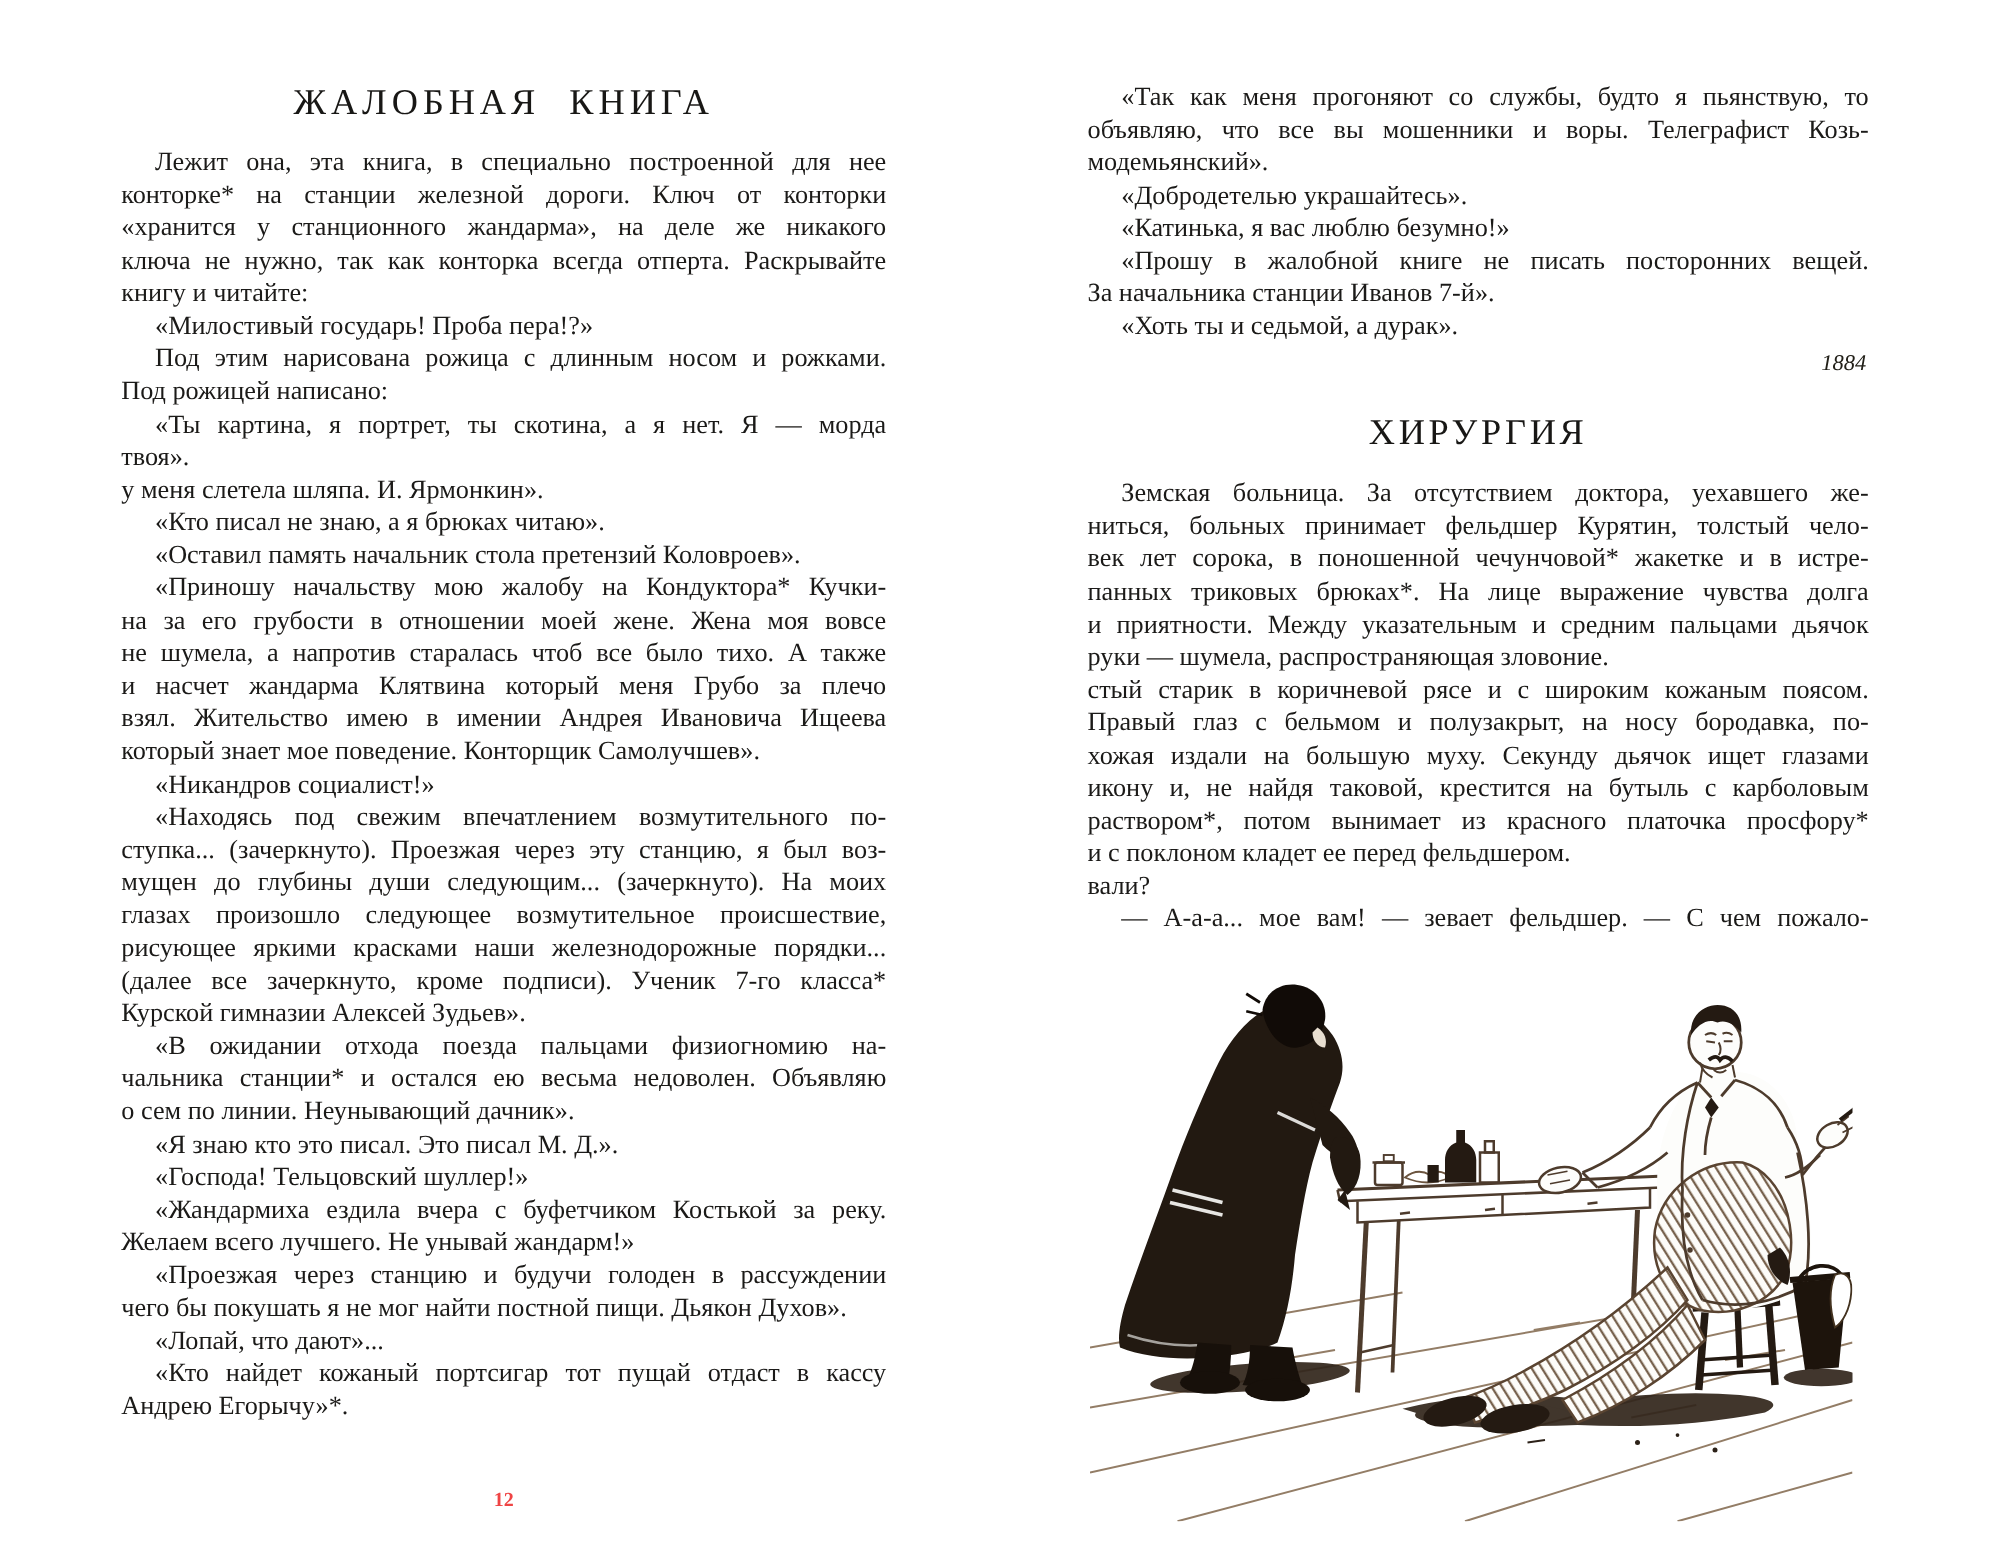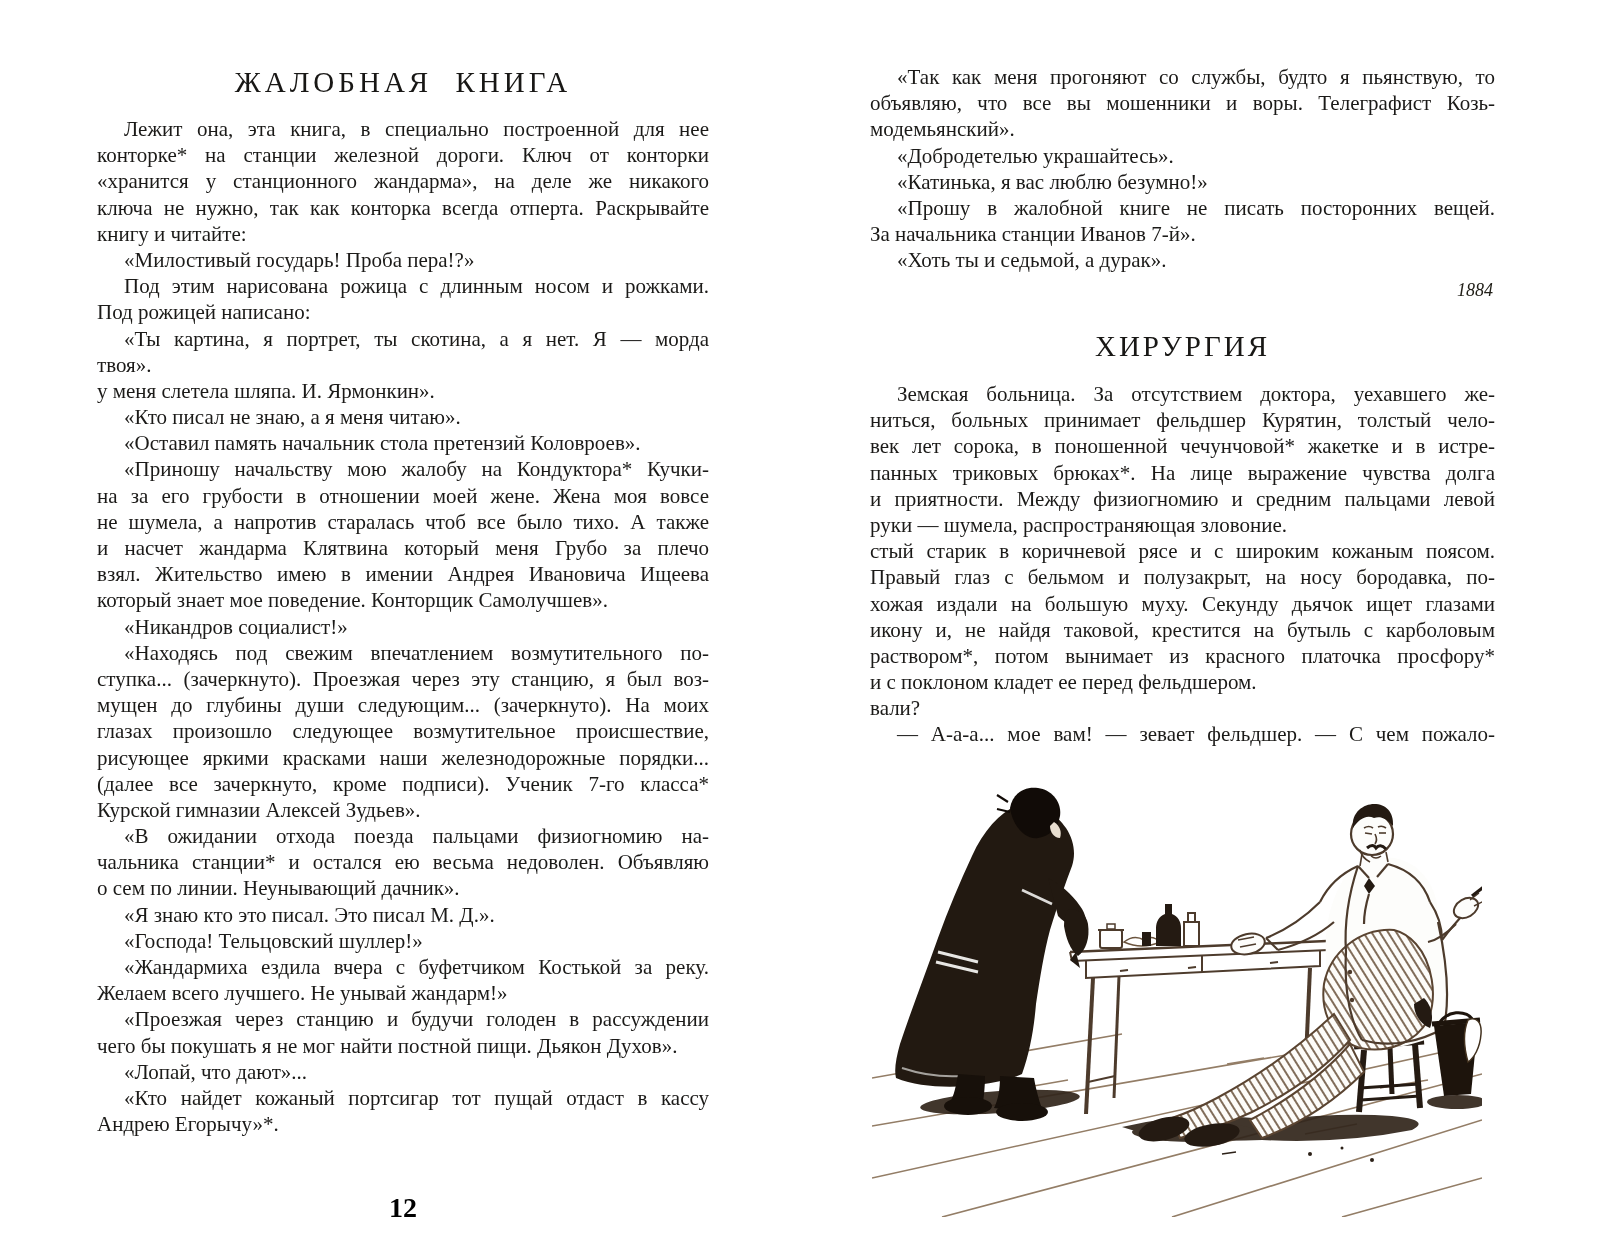--- a/index.html
+++ b/index.html
@@ -23,21 +23,21 @@
 
   .line { font-size:21px; line-height:26.2px; height:26.2px; overflow:visible;
           text-align:justify; text-align-last:justify; white-space:normal; }
   .line.end { text-align-last:left; }
   .line.ind { text-indent:27px; }
 
   .story-date { position:absolute; top:280px; right:2px; font-style:italic;
                 font-size:18px; color:#222019; }
 
   .page-number { position:absolute; top:1192px; width:100%; text-align:center;
-                 font-weight:bold; font-size:28px; color:#000000; }
+                 font-weight:bold; font-size:16px; color:#ef4444; }
 
   .illustration { position:absolute; top:782px; left:2px; width:610px; height:435px; margin:0; }
   .illustration svg { display:block; width:610px; height:435px; }
 </style>
 </head>
 <body>
 
 <div class="spread">
 
   <section class="page page-left">
@@ -47,21 +47,21 @@
         <div class="line">конторке* на станции железной дороги. Ключ от конторки</div>
         <div class="line">«хранится у станционного жандарма», на деле же никакого</div>
         <div class="line">ключа не нужно, так как конторка всегда отперта. Раскрывайте</div>
         <div class="line end">книгу и читайте:</div>
         <div class="line ind end">«Милостивый государь! Проба пера!?»</div>
         <div class="line ind">Под этим нарисована рожица с длинным носом и рожками.</div>
         <div class="line end">Под рожицей написано:</div>
         <div class="line ind">«Ты картина, я портрет, ты скотина, а я нет. Я — морда</div>
         <div class="line end">твоя».</div>
         <div class="line end">у меня слетела шляпа. И. Ярмонкин».</div>
-        <div class="line ind end">«Кто писал не знаю, а я меня читаю».</div>
+        <div class="line ind end">«Кто писал не знаю, а я брюках читаю».</div>
         <div class="line ind end">«Оставил память начальник стола претензий Коловроев».</div>
         <div class="line ind">«Приношу начальству мою жалобу на Кондуктора* Кучки-</div>
         <div class="line">на за его грубости в отношении моей жене. Жена моя вовсе</div>
         <div class="line">не шумела, а напротив старалась чтоб все было тихо. А также</div>
         <div class="line">и насчет жандарма Клятвина который меня Грубо за плечо</div>
         <div class="line">взял. Жительство имею в имении Андрея Ивановича Ищеева</div>
         <div class="line end">который знает мое поведение. Конторщик Самолучшев».</div>
         <div class="line ind end">«Никандров социалист!»</div>
         <div class="line ind">«Находясь под свежим впечатлением возмутительного по-</div>
         <div class="line">ступка... (зачеркнуто). Проезжая через эту станцию, я был воз-</div>
@@ -97,21 +97,21 @@
         <div class="line end">За начальника станции Иванов 7-й».</div>
         <div class="line ind end">«Хоть ты и седьмой, а дурак».</div>
       </div>
     <div class="story-date">1884</div>
     <h1 class="story-title">ХИРУРГИЯ</h1>
     <div class="text-block body">
         <div class="line ind">Земская больница. За отсутствием доктора, уехавшего же-</div>
         <div class="line">ниться, больных принимает фельдшер Курятин, толстый чело-</div>
         <div class="line">век лет сорока, в поношенной чечунчовой* жакетке и в истре-</div>
         <div class="line">панных триковых брюках*. На лице выражение чувства долга</div>
-        <div class="line">и приятности. Между физиогномию и средним пальцами левой</div>
+        <div class="line">и приятности. Между указательным и средним пальцами дьячок</div>
         <div class="line end">руки — шумела, распространяющая зловоние.</div>
         <div class="line">стый старик в коричневой рясе и с широким кожаным поясом.</div>
         <div class="line">Правый глаз с бельмом и полузакрыт, на носу бородавка, по-</div>
         <div class="line">хожая издали на большую муху. Секунду дьячок ищет глазами</div>
         <div class="line">икону и, не найдя таковой, крестится на бутыль с карболовым</div>
         <div class="line">раствором*, потом вынимает из красного платочка просфору*</div>
         <div class="line end">и с поклоном кладет ее перед фельдшером.</div>
         <div class="line end">вали?</div>
         <div class="line ind">— А-а-а... мое вам! — зевает фельдшер. — С чем пожало-</div>
       </div>

